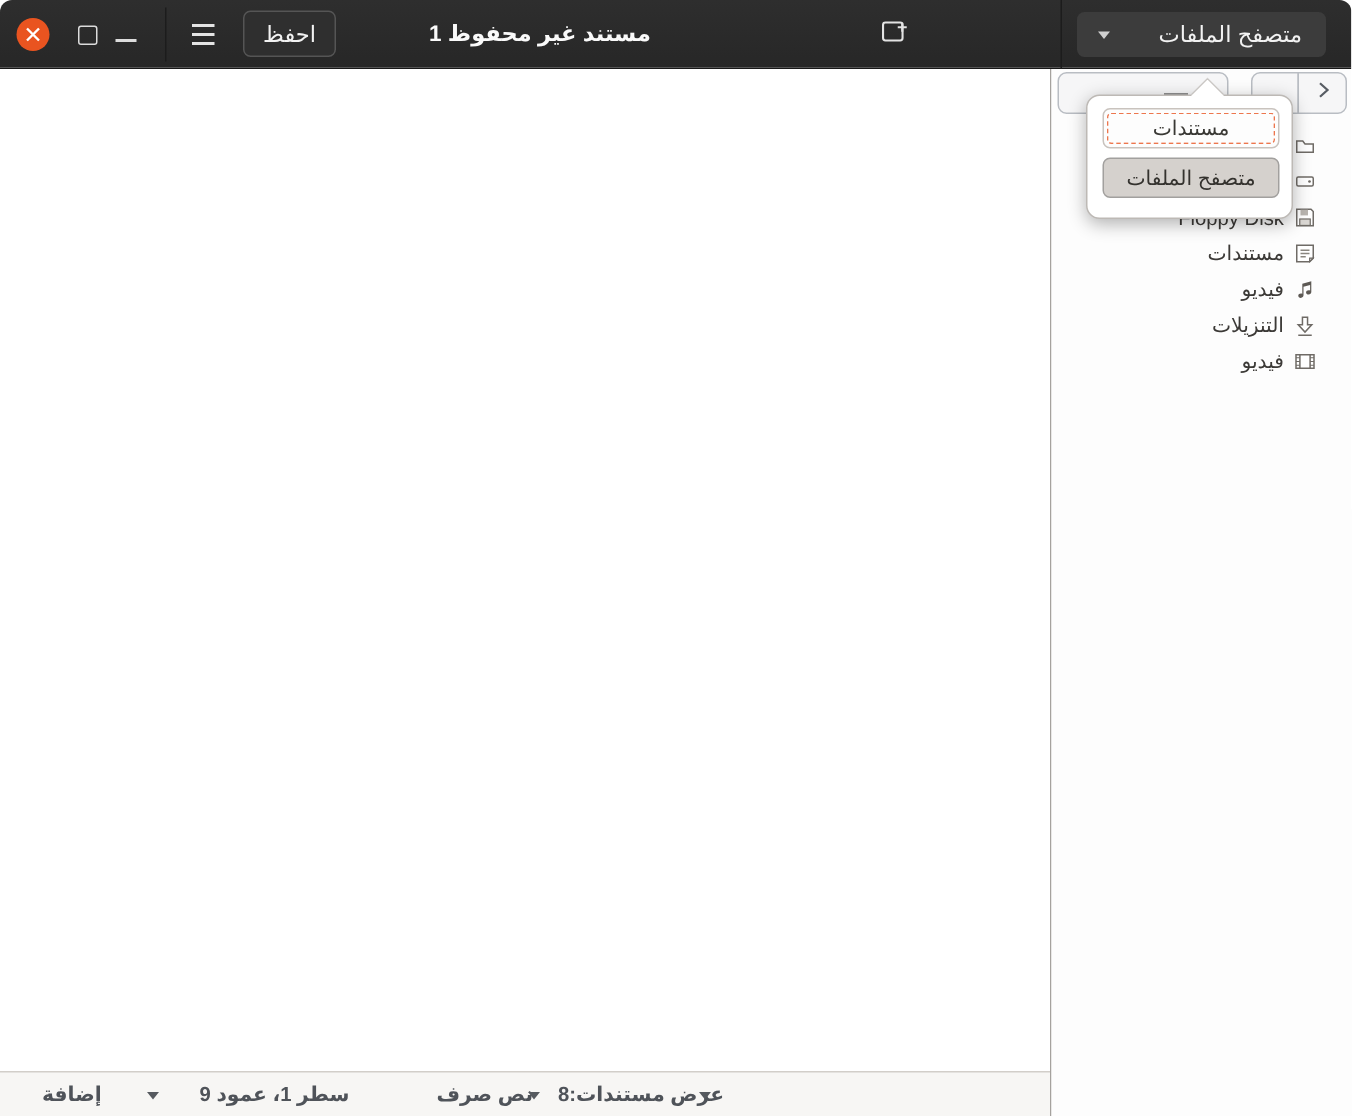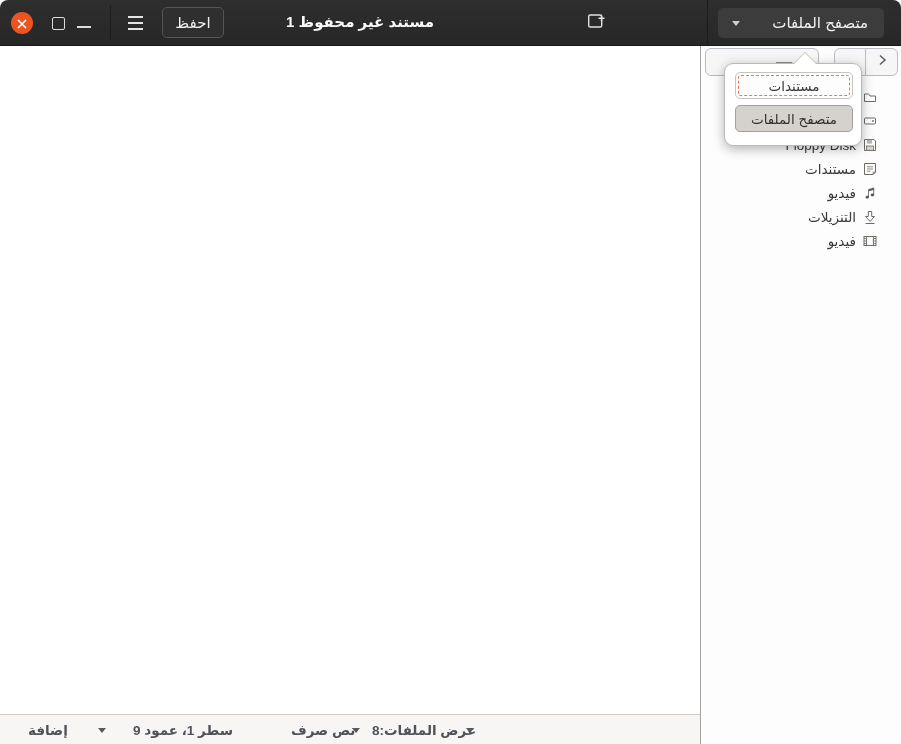--- a/index.html
+++ b/index.html
@@ -197,17 +197,17 @@
       <span>متصفح الملفات</span>
     </div>
   </div>
 
   <div class="statusbar">
     <span class="sb-item" style="left:28px">إضافة</span>
     <span class="sb-arr" style="left:98px"></span>
     <span class="sb-item" style="left:133px">سطر 1، عمود 9</span>
     <span class="sb-item" style="left:291px">نص صرف</span>
     <span class="sb-arr" style="left:352px"></span>
-    <span class="sb-item" style="left:372px">عرض الملفات:8</span>
+    <span class="sb-item" style="left:372px">عرض مستندات:8</span>
     <span class="sb-arr" style="left:466px"></span>
   </div>
 
 </div>
 
 </body></html>

